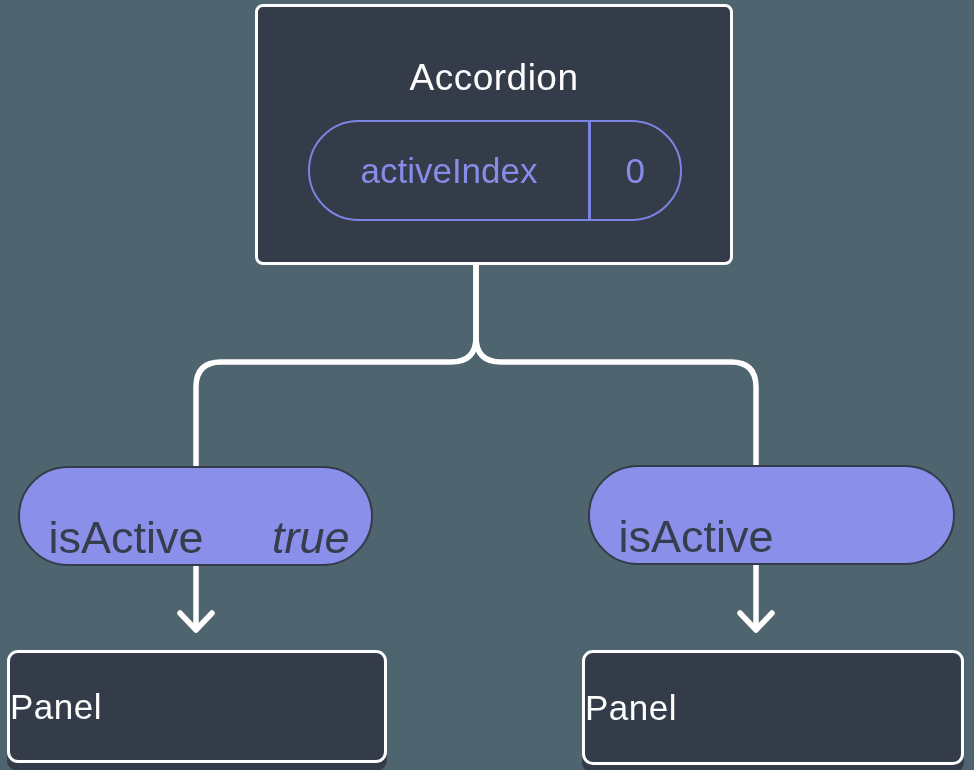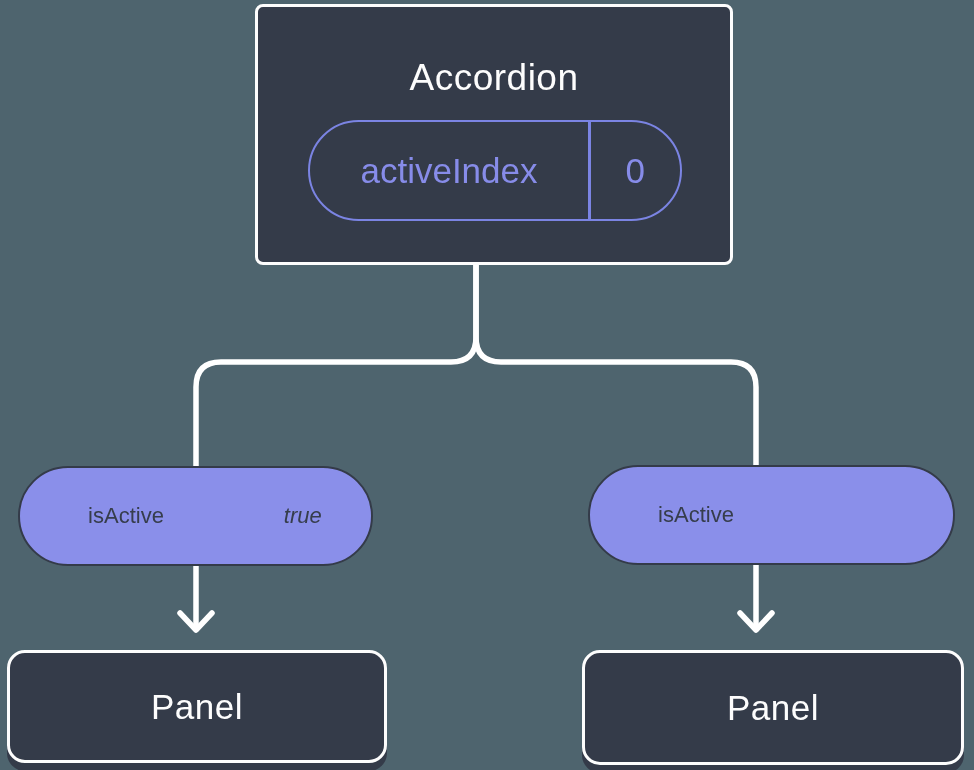--- a/index.html
+++ b/index.html
@@ -56,43 +56,44 @@
   #state-divider{
     width:2.5px;background:var(--purple_outline,#7b84e3);
   }
   
   .prop-pill{
     position:absolute;
     background:var(--purple_fill,#8a8fea);
     border:2.5px solid var(--node_dark,#343b49);
     border-radius:999px;
     box-sizing:border-box;
-    display:flex;align-items:center;
+    display:flex;align-items:flex-end;
     color:var(--pill_text,#363d4c);
-    font-size:22px;
+    font-size:45px;
     z-index:2;
+    gap:8px;
   }
   .prop-pill .pill-section{
     display:flex;align-items:center;justify-content:center;
   }
   .prop-divider{
     width:2.5px;background:var(--node_dark,#343b49);
   }
   #prop-pill-left{left:18px;top:466px;width:355px;height:100px;}
   #prop-pill-left .name-section{width:212px;}
   #prop-pill-left .value-section{flex:1;font-style:italic;}
   #prop-pill-right{left:588px;top:465px;width:367px;height:100px;}
   #prop-pill-right .name-section{width:212px;}
   #prop-pill-right .value-section{flex:1;}
   
   .panel-node{
-    display:flex;align-items:center;justify-content:center;
+    display:flex;align-items:center;justify-content:flex-start;
     font-size:35px;font-weight:500;letter-spacing:.5px;
     color:var(--node_border,#fdfdfd);
-    border-radius:18px;
+    border-radius:11px;
     box-shadow:0 8px 0 var(--node_dark,#343b49);
   }
   #panel-node-left{left:7px;top:650px;width:380px;height:113px;}
   #panel-node-right{left:582px;top:650px;width:382px;height:115px;}
 </style>
 </head>
 <body>
 
 <div id="canvas">
 

